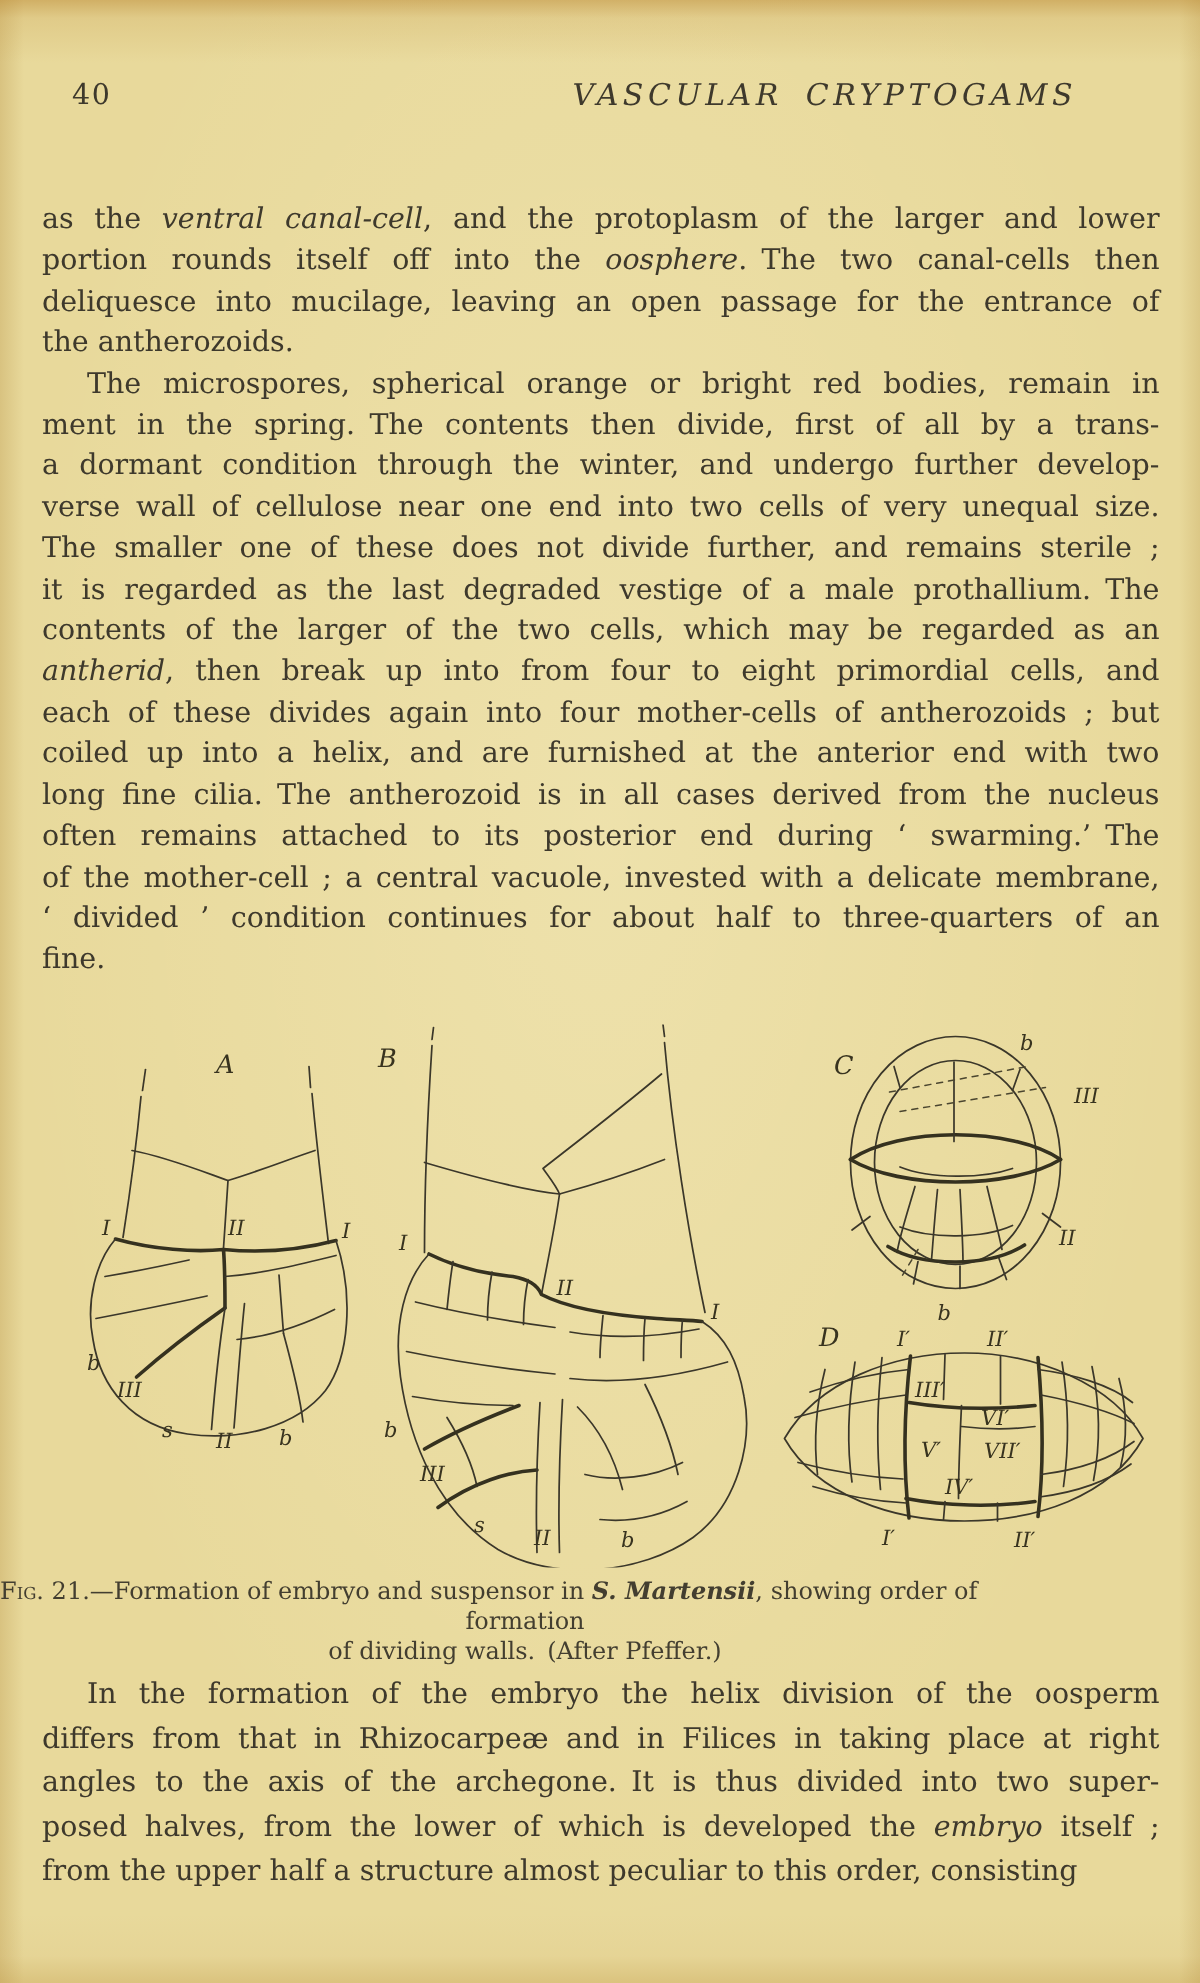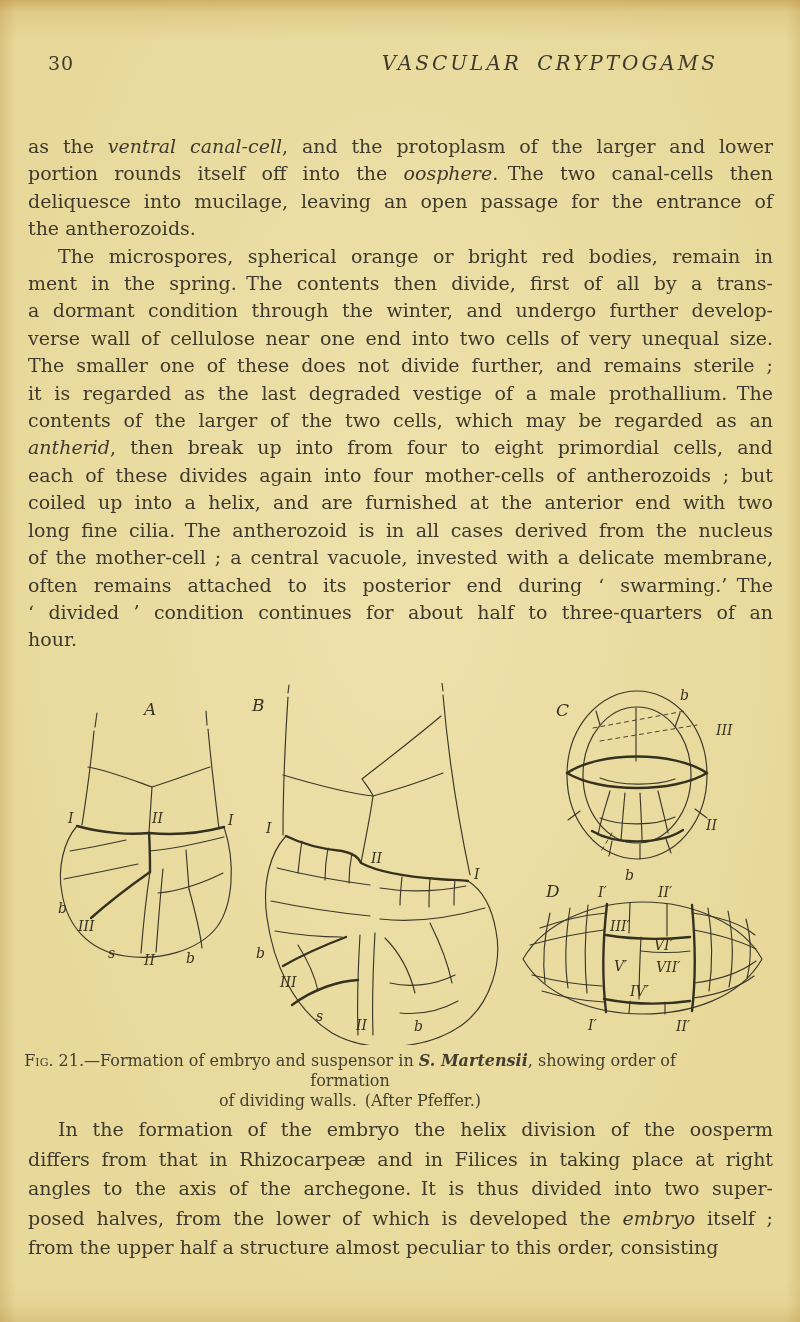--- a/index.html
+++ b/index.html
@@ -22,32 +22,32 @@
   #text-block-1{left:28px;top:97px;width:745px;font-size:19px;line-height:27.4px;margin-top:36px;}
   #text-block-2{left:28px;top:1115px;width:745px;font-size:19px;line-height:29.5px;}
   .tl{text-align:justify;text-align-last:justify;}
   .tl-last{text-align-last:left;}
   .tl-indent{text-indent:30px;}
   .it{font-style:italic;}
   .bit{font-style:italic;font-weight:bold;}
   .sc{font-variant:small-caps;}
   #figure-caption{left:0px;top:1051px;width:700px;text-align:center;
     font-size:16px;line-height:20px;color:#433e30;}
-  #figure-caption .tl{text-align:center;text-align-last:center;}
+  #figure-caption .tl{text-align:left;text-align-last:center;}
   #figure-21{left:40px;top:683px;width:730px;height:362px;}
   .ln{fill:none;stroke:#3b372a;stroke-width:1.15;stroke-linecap:round;stroke-linejoin:round;}
   .lb{fill:none;stroke:#35311f;stroke-width:2.4;stroke-linecap:round;stroke-linejoin:round;}
   .ld{fill:none;stroke:#4a452f;stroke-width:1;stroke-dasharray:4 4;stroke-linecap:round;}
   .flab{font-family:"DejaVu Serif",serif;font-style:italic;font-size:17px;fill:#38331f;}
   .flab2{font-family:"DejaVu Serif",serif;font-style:italic;font-size:14px;fill:#38331f;}
 </style>
 </head>
 <body>
 
-<div class="abs" id="page-number">30</div>
+<div class="abs" id="page-number">40</div>
 <div class="abs" id="running-header">VASCULAR CRYPTOGAMS</div>
 
 <div class="abs" id="text-block-1">
   <div>
       <div class="tl"><span>as the </span><span class="it">ventral canal-cell</span><span>, and the protoplasm of the larger and lower</span></div>
       <div class="tl"><span>portion rounds itself off into the </span><span class="it">oosphere</span><span>. The two canal-cells then</span></div>
       <div class="tl"><span>deliquesce into mucilage, leaving an open passage for the entrance of</span></div>
       <div class="tl tl-last"><span>the antherozoids.</span></div>
     </div>
   <div>
@@ -55,24 +55,24 @@
       <div class="tl"><span>ment in the spring. The contents then divide, first of all by a trans-</span></div>
       <div class="tl"><span>a dormant condition through the winter, and undergo further develop-</span></div>
       <div class="tl"><span>verse wall of cellulose near one end into two cells of very unequal size.</span></div>
       <div class="tl"><span>The smaller one of these does not divide further, and remains sterile ;</span></div>
       <div class="tl"><span>it is regarded as the last degraded vestige of a male prothallium. The</span></div>
       <div class="tl"><span>contents of the larger of the two cells, which may be regarded as an</span></div>
       <div class="tl"><span class="it">antherid</span><span>, then break up into from four to eight primordial cells, and</span></div>
       <div class="tl"><span>each of these divides again into four mother-cells of antherozoids ; but</span></div>
       <div class="tl"><span>coiled up into a helix, and are furnished at the anterior end with two</span></div>
       <div class="tl"><span>long fine cilia. The antherozoid is in all cases derived from the nucleus</span></div>
+      <div class="tl"><span>often remains attached to its posterior end during ‘ swarming.’ The</span></div>
       <div class="tl"><span>of the mother-cell ; a central vacuole, invested with a delicate membrane,</span></div>
-      <div class="tl"><span>often remains attached to its posterior end during ‘ swarming.’ The</span></div>
       <div class="tl"><span>‘ divided ’ condition continues for about half to three-quarters of an</span></div>
-      <div class="tl tl-last"><span>hour.</span></div>
+      <div class="tl tl-last"><span>fine.</span></div>
     </div>
 </div>
 
 <svg class="abs" id="figure-21" viewBox="0 0 730 362" xmlns="http://www.w3.org/2000/svg">
 
   <g>
     <text class="flab" x="104" y="32">A</text>
 
     <path class="ln" d="M57,30 L55,44"></path>
     <path class="ln" d="M54,48 C51,80 47,110 42,142"></path>

